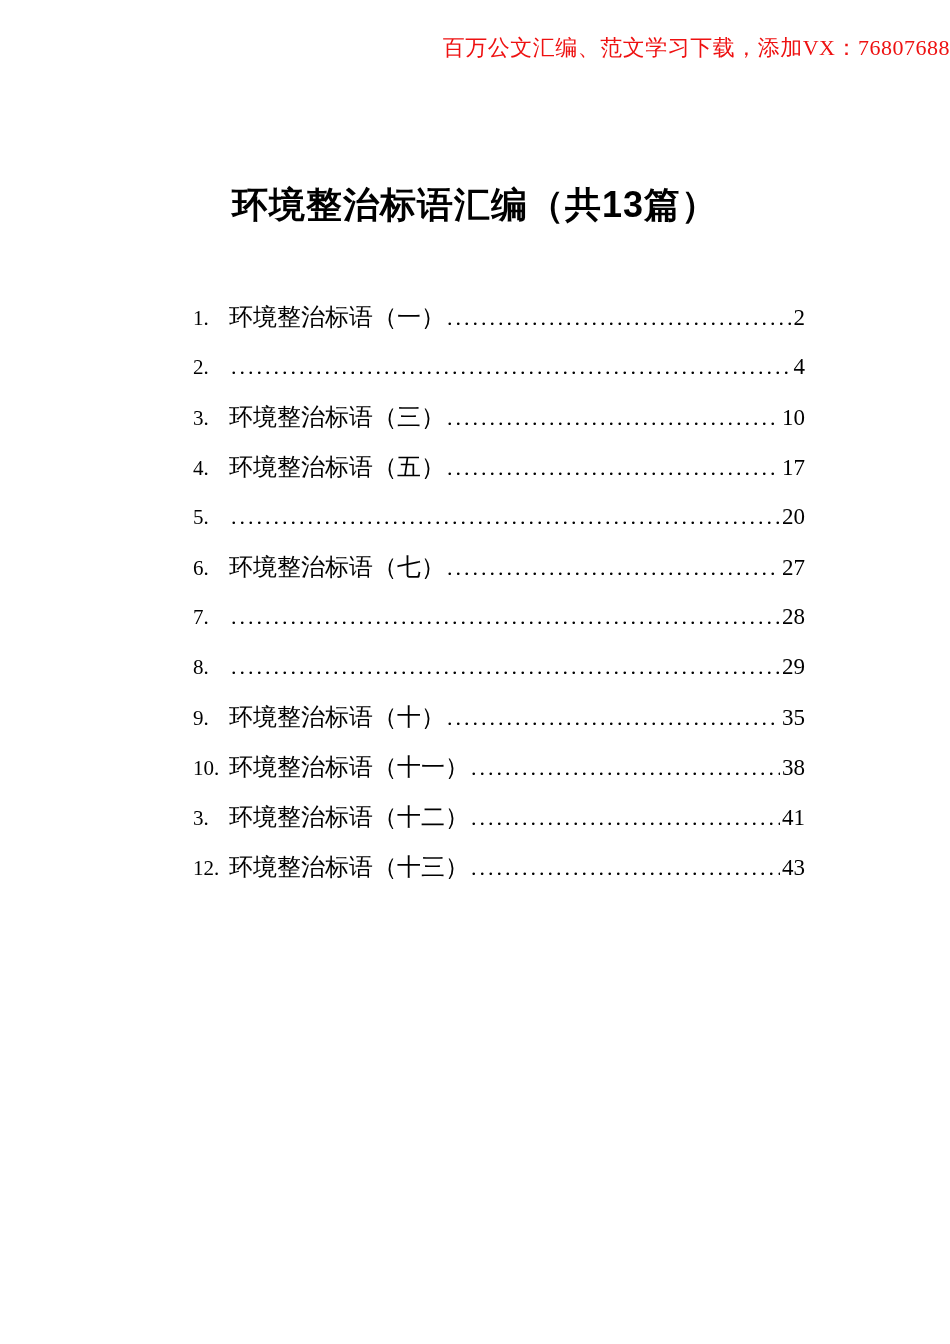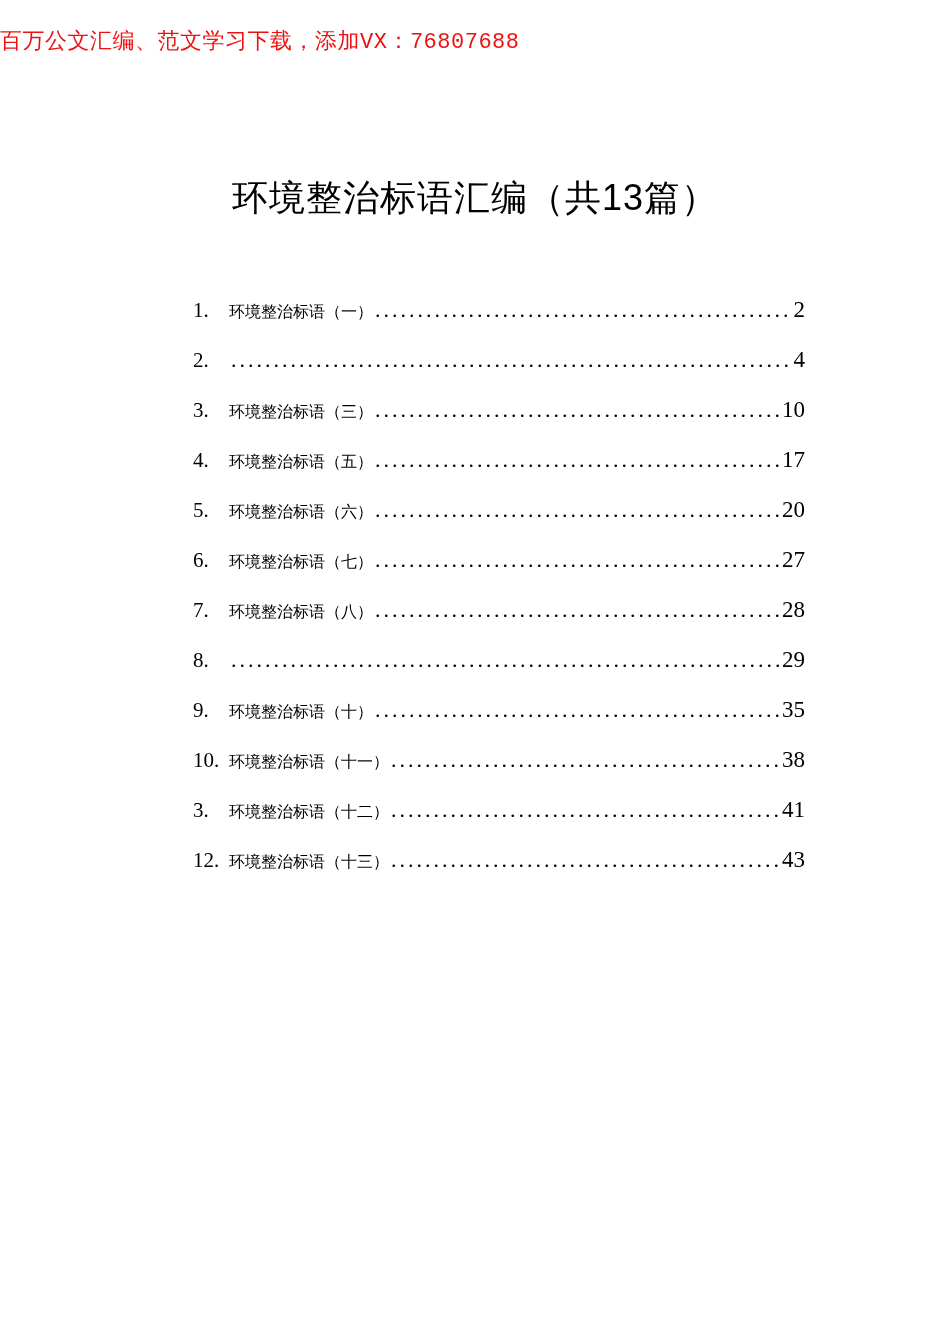--- a/index.html
+++ b/index.html
@@ -11,32 +11,32 @@
     overflow: hidden;
     position: relative;
   }
   .page {
     width: 950px;
     height: 1344px;
     background: #ffffff;
     position: relative;
   }
   .promo-header {
-    margin-top: 26px;
-    text-align: left;
+    margin-top: 33px;
+    text-align: right;
     font-size: 22px;
     letter-spacing: 0.5px;
     color: #ee1111;
-    font-family: Liberation Mono, monospace;
+    font-family: Liberation Serif, serif;
   }
   .doc-title {
     margin-top: 118px;
     text-align: center;
     font-size: 36px;
-    font-weight: normal;
+    font-weight: bold;
     color: #000000;
     letter-spacing: 1px;
     font-family: "Liberation Sans", "DejaVu Sans", sans-serif;
   }
   .toc {
     margin: 62px auto 0 193px;
     width: 612px;
   }
   .toc-row {
     display: flex;
@@ -47,21 +47,21 @@
   }
   .toc-num {
     flex: 0 0 36px;
     font-family: "Liberation Serif", "DejaVu Serif", serif;
     font-size: 21px;
     color: #000000;
     white-space: nowrap;
   }
   .toc-label {
     white-space: nowrap;
-    font-size: 16px;
+    font-size: 24px;
     color: #000000;
   }
   .toc-leader {
     flex: 1 1 auto;
     overflow: hidden;
     white-space: nowrap;
     font-family: "Liberation Serif", "DejaVu Serif", serif;
     font-size: 22px;
     letter-spacing: 3px;
     color: #000000;
@@ -108,35 +108,33 @@
 
     <div class="toc-row">
       <span class="toc-num">4.</span>
       <span class="toc-label">环境整治标语（五）</span>
       <span class="toc-leader">................................................................................</span>
       <span class="toc-page">17</span>
     </div>
 
     <div class="toc-row">
       <span class="toc-num">5.</span>
-      <span class="toc-label">环境整治标语（六）</span>
       <span class="toc-leader">................................................................................</span>
       <span class="toc-page">20</span>
     </div>
 
     <div class="toc-row">
       <span class="toc-num">6.</span>
       <span class="toc-label">环境整治标语（七）</span>
       <span class="toc-leader">................................................................................</span>
       <span class="toc-page">27</span>
     </div>
 
     <div class="toc-row">
       <span class="toc-num">7.</span>
-      <span class="toc-label">环境整治标语（八）</span>
       <span class="toc-leader">................................................................................</span>
       <span class="toc-page">28</span>
     </div>
 
     <div class="toc-row">
       <span class="toc-num">8.</span>
       <span class="toc-leader">................................................................................</span>
       <span class="toc-page">29</span>
     </div>
 

